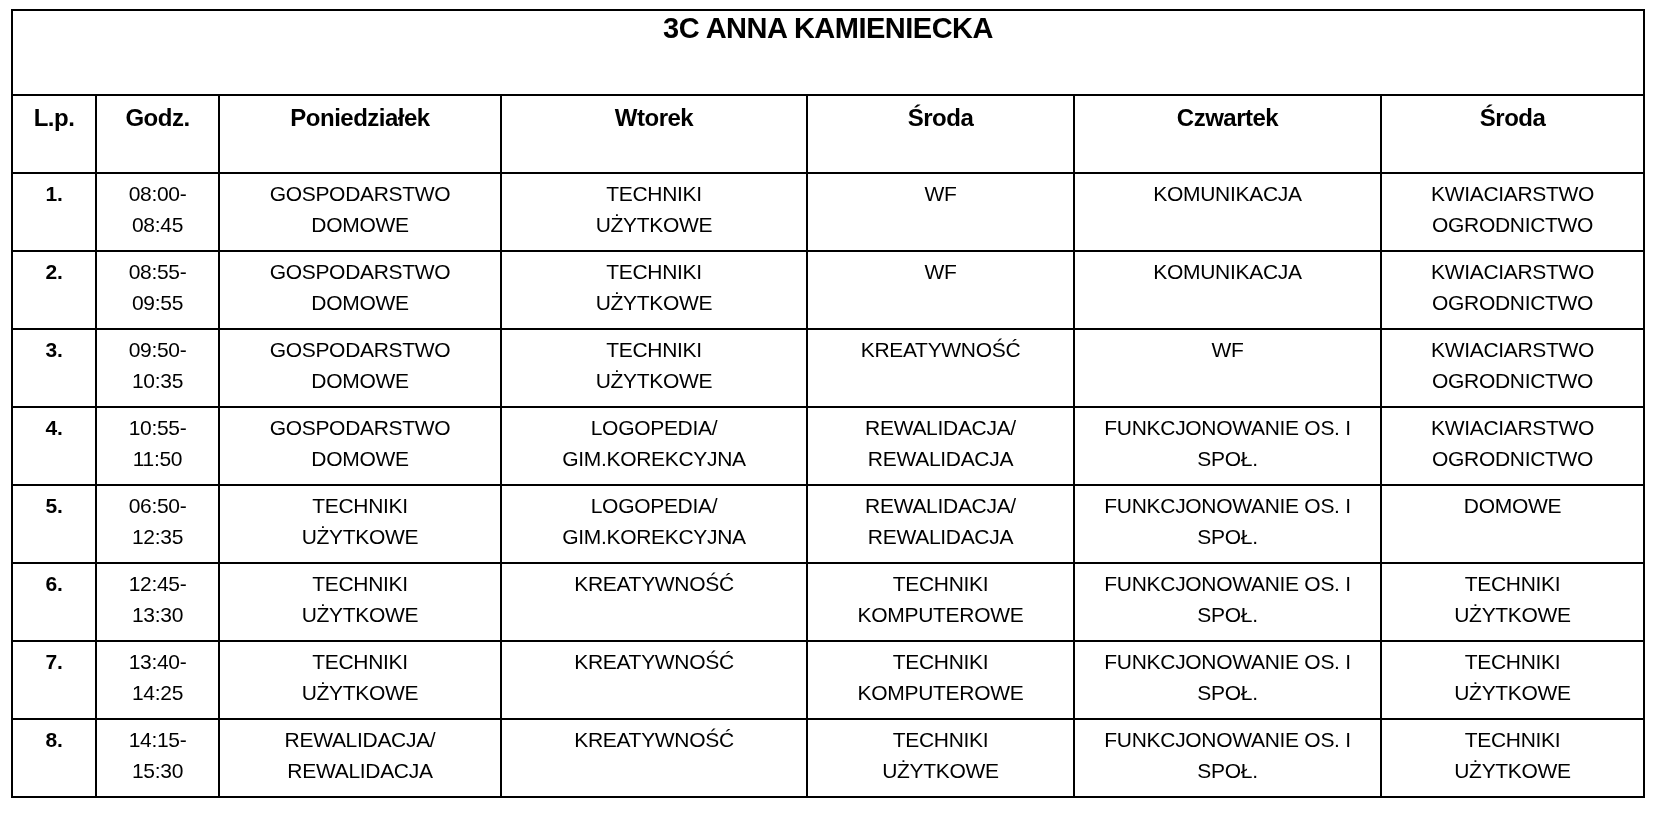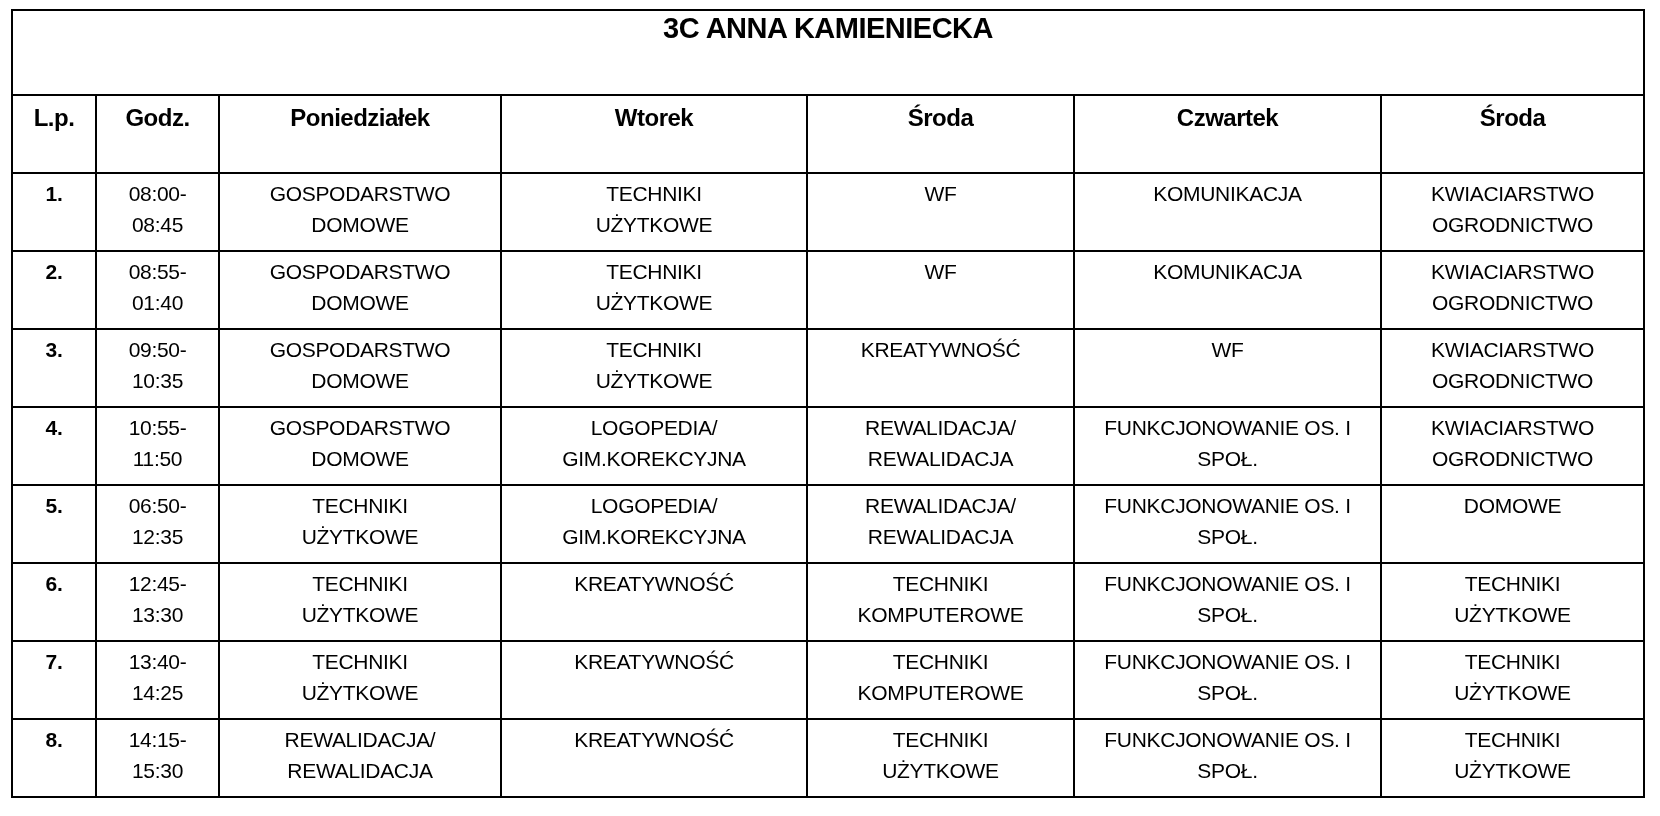--- a/index.html
+++ b/index.html
@@ -102,21 +102,21 @@
         <td>TECHNIKI
 UŻYTKOWE</td>
         <td>WF</td>
         <td>KOMUNIKACJA</td>
         <td>KWIACIARSTWO
 OGRODNICTWO</td>
       </tr>
       <tr>
         <td class="num">2.</td>
         <td>08:55-
-01:40</td>
+09:55</td>
         <td>GOSPODARSTWO
 DOMOWE</td>
         <td>TECHNIKI
 UŻYTKOWE</td>
         <td>WF</td>
         <td>KOMUNIKACJA</td>
         <td>KWIACIARSTWO
 OGRODNICTWO</td>
       </tr>
       <tr>

